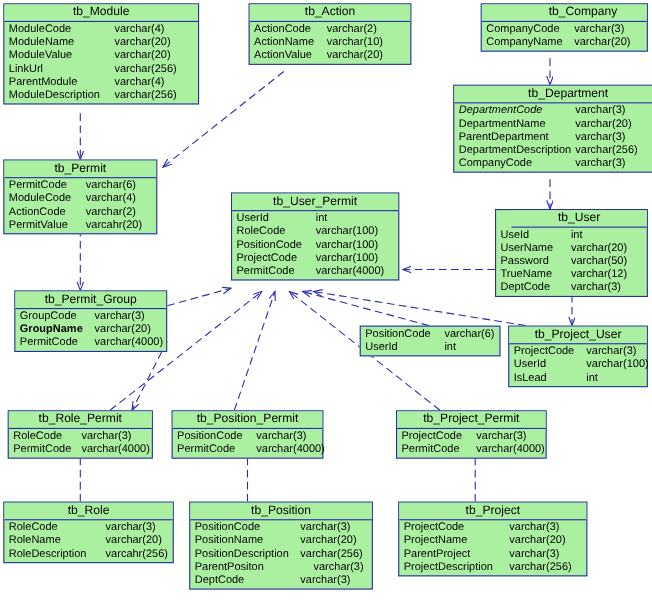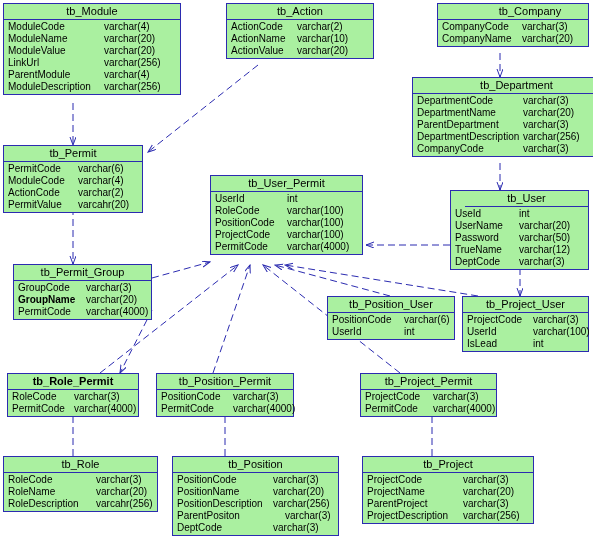--- a/index.html
+++ b/index.html
@@ -150,21 +150,21 @@
           <div class="field-row">
             <span class="field-name" style="width: 80px;">CompanyName</span>
             <span class="field-type">varchar(20)</span>
           </div>
         </div>
       </div>
       <div class="table-box" style="left: 412px; top: 77px; width: 209px; background: rgb(170, 240, 160); border-color: rgb(43, 43, 176);">
         <div class="table-title" style="border-bottom-color: rgb(43, 43, 176);">tb_Department</div>
         <div class="table-fields">
           <div class="field-row">
-            <span class="field-name" style="width: 106px;">DepartmentCode</span>
+            <span class="field-name" style="width: 106px; font-style: italic;">DepartmentCode</span>
             <span class="field-type">varchar(3)</span>
           </div>
           <div class="field-row">
             <span class="field-name" style="width: 106px;">DepartmentName</span>
             <span class="field-type">varchar(20)</span>
           </div>
           <div class="field-row">
             <span class="field-name" style="width: 106px;">ParentDepartment</span>
             <span class="field-type">varchar(3)</span>
           </div>
@@ -260,21 +260,20 @@
             <span class="field-name" style="width: 68px; font-weight: bold;">GroupName</span>
             <span class="field-type">varchar(20)</span>
           </div>
           <div class="field-row">
             <span class="field-name" style="width: 68px;">PermitCode</span>
             <span class="field-type">varchar(4000)</span>
           </div>
         </div>
       </div>
       <div class="table-box" style="left: 327px; top: 296px; width: 128px; background: rgb(170, 240, 160); border-color: rgb(43, 43, 176);">
-        <div class="table-title" style="border-bottom-color: rgb(43, 43, 176);">tb_Position_User</div>
         <div class="table-fields">
           <div class="field-row">
             <span class="field-name" style="width: 72px;">PositionCode</span>
             <span class="field-type">varchar(6)</span>
           </div>
           <div class="field-row">
             <span class="field-name" style="width: 72px;">UserId</span>
             <span class="field-type">int</span>
           </div>
         </div>
@@ -290,21 +289,21 @@
             <span class="field-name" style="width: 66px;">UserId</span>
             <span class="field-type">varchar(100)</span>
           </div>
           <div class="field-row">
             <span class="field-name" style="width: 66px;">IsLead</span>
             <span class="field-type">int</span>
           </div>
         </div>
       </div>
       <div class="table-box" style="left: 7px; top: 373px; width: 132px; background: rgb(170, 240, 160); border-color: rgb(43, 43, 176);">
-        <div class="table-title" style="border-bottom-color: rgb(43, 43, 176); font-weight: bold;">tb_Role_Permit</div>
+        <div class="table-title" style="border-bottom-color: rgb(43, 43, 176);">tb_Role_Permit</div>
         <div class="table-fields">
           <div class="field-row">
             <span class="field-name" style="width: 62px;">RoleCode</span>
             <span class="field-type">varchar(3)</span>
           </div>
           <div class="field-row">
             <span class="field-name" style="width: 62px;">PermitCode</span>
             <span class="field-type">varchar(4000)</span>
           </div>
         </div>

